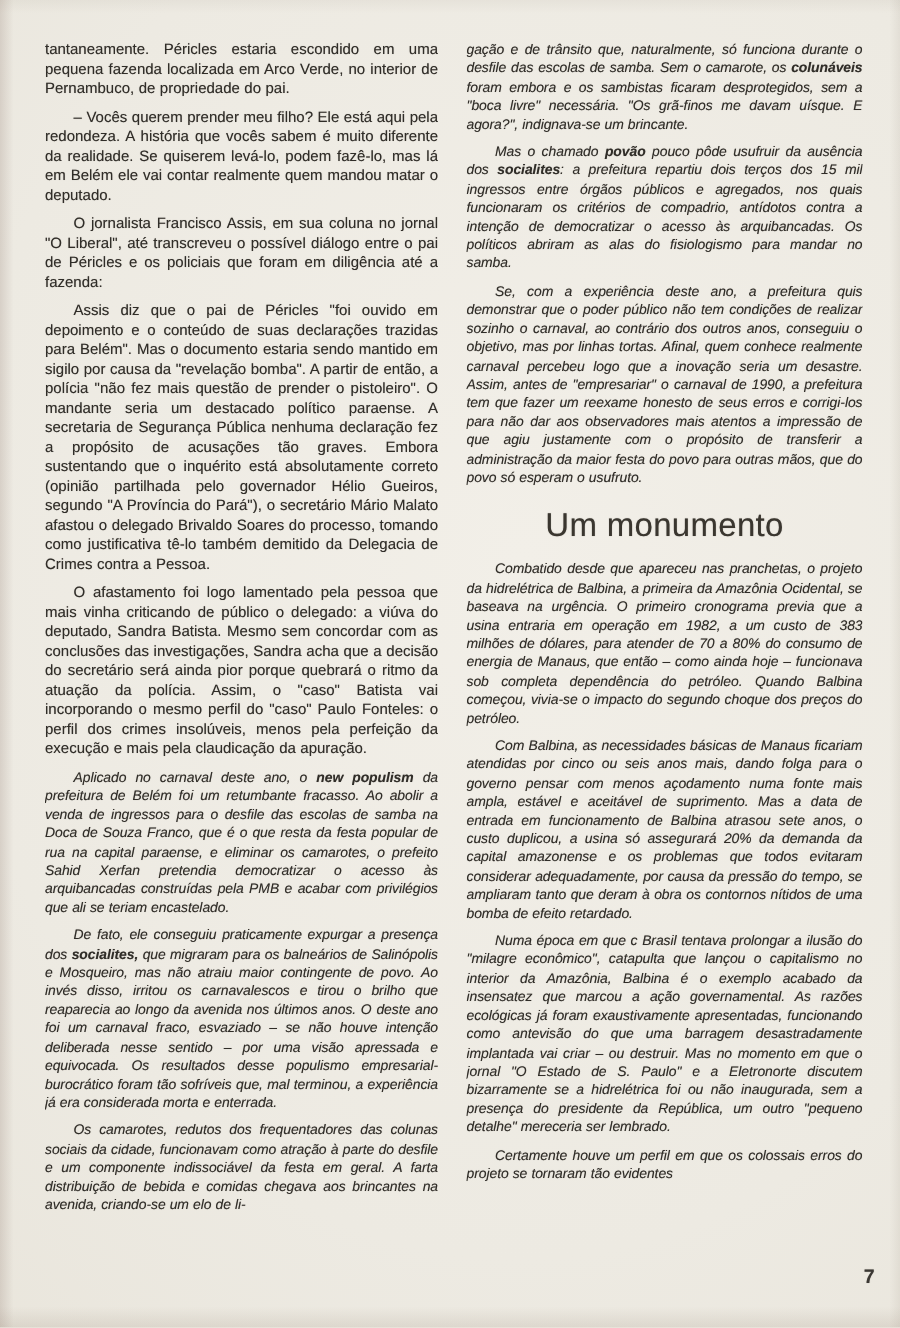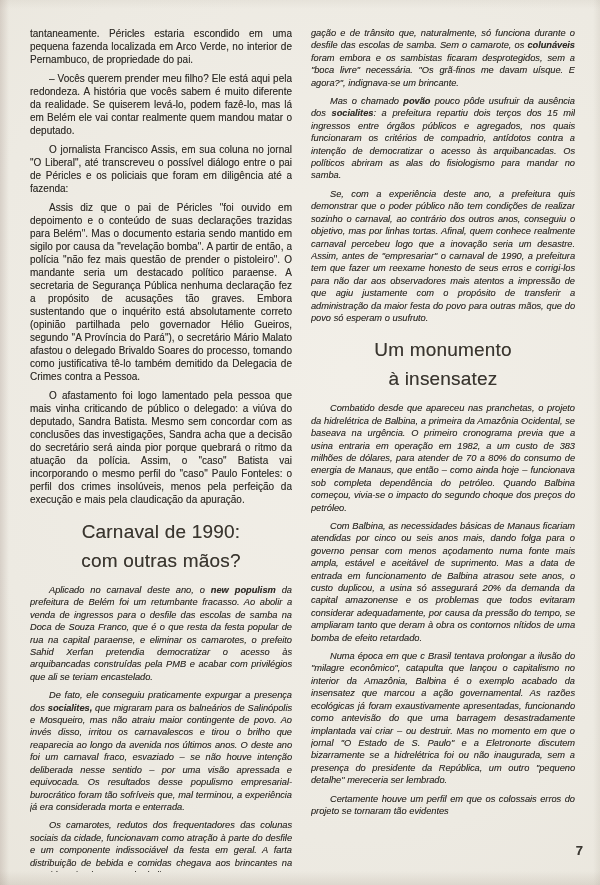--- a/index.html
+++ b/index.html
@@ -30,21 +30,21 @@
     text-align:justify; color:#302d28; margin:0 0 6px;
     text-indent:19px; word-spacing:0.2px;
     text-shadow:0 0 0.5px rgba(48,45,40,0.45);
   }
   .body-p.no-indent { text-indent:0; }
   .body-lg { font-size:10px;  line-height:13px; }
   .body-sm { font-size:9.3px; line-height:12.4px; letter-spacing:-0.05px;font-style:italic; }
   .bold { font-weight:700; }
 
   .headline {
-    font-weight:400; font-size:19px; line-height:29px;
+    font-weight:400; font-size:22px; line-height:29px;
     text-align:center; color:#3a362f; margin:11px 0 9px;
     letter-spacing:0.2px;
     text-shadow:0 0 0.6px rgba(58,54,47,0.5);
   }
   .headline .hl-line { display:block; }
 
   .page-number {
     position:absolute; right:17px; bottom:27px;
     font-size:13px; font-weight:700; color:#3b3833;
     text-shadow:0 0 0.5px rgba(59,56,51,0.5);
@@ -53,35 +53,30 @@
 </head>
 <body>
 
 <div class="page">
   <div class="column col-left" id="col-left">
       <p class="body-p body-lg no-indent"><span>tantaneamente. Péricles estaria escondido em uma pequena fazenda localizada em Arco Verde, no interior de Pernambuco, de propriedade do pai.</span></p>
       <p class="body-p body-lg"><span>– Vocês querem prender meu filho? Ele está aqui pela redondeza. A história que vocês sabem é muito diferente da realidade. Se quiserem levá-lo, podem fazê-lo, mas lá em Belém ele vai contar realmente quem mandou matar o deputado.</span></p>
       <p class="body-p body-lg"><span>O jornalista Francisco Assis, em sua coluna no jornal "O Liberal", até transcreveu o possível diálogo entre o pai de Péricles e os policiais que foram em diligência até a fazenda:</span></p>
       <p class="body-p body-lg"><span>Assis diz que o pai de Péricles "foi ouvido em depoimento e o conteúdo de suas declarações trazidas para Belém". Mas o documento estaria sendo mantido em sigilo por causa da "revelação bomba". A partir de então, a polícia "não fez mais questão de prender o pistoleiro". O mandante seria um destacado político paraense. A secretaria de Segurança Pública nenhuma declaração fez a propósito de acusações tão graves. Embora sustentando que o inquérito está absolutamente correto (opinião partilhada pelo governador Hélio Gueiros, segundo "A Província do Pará"), o secretário Mário Malato afastou o delegado Brivaldo Soares do processo, tomando como justificativa tê-lo também demitido da Delegacia de Crimes contra a Pessoa.</span></p>
       <p class="body-p body-lg"><span>O afastamento foi logo lamentado pela pessoa que mais vinha criticando de público o delegado: a viúva do deputado, Sandra Batista. Mesmo sem concordar com as conclusões das investigações, Sandra acha que a decisão do secretário será ainda pior porque quebrará o ritmo da atuação da polícia. Assim, o "caso" Batista vai incorporando o mesmo perfil do "caso" Paulo Fonteles: o perfil dos crimes insolúveis, menos pela perfeição da execução e mais pela claudicação da apuração.</span></p>
-      <h2 class="headline">
-        <span class="hl-line">Carnaval de 1990:</span>
-        <span class="hl-line">com outras mãos?</span>
-      </h2>
       <p class="body-p body-sm"><span>Aplicado no carnaval deste ano, o </span><span class="bold">new populism</span><span> da prefeitura de Belém foi um retumbante fracasso. Ao abolir a venda de ingressos para o desfile das escolas de samba na Doca de Souza Franco, que é o que resta da festa popular de rua na capital paraense, e eliminar os camarotes, o prefeito Sahid Xerfan pretendia democratizar o acesso às arquibancadas construídas pela PMB e acabar com privilégios que ali se teriam encastelado.</span></p>
       <p class="body-p body-sm"><span>De fato, ele conseguiu praticamente expurgar a presença dos </span><span class="bold">socialites,</span><span> que migraram para os balneários de Salinópolis e Mosqueiro, mas não atraiu maior contingente de povo. Ao invés disso, irritou os carnavalescos e tirou o brilho que reaparecia ao longo da avenida nos últimos anos. O deste ano foi um carnaval fraco, esvaziado – se não houve intenção deliberada nesse sentido – por uma visão apressada e equivocada. Os resultados desse populismo empresarial-burocrático foram tão sofríveis que, mal terminou, a experiência já era considerada morta e enterrada.</span></p>
       <p class="body-p body-sm"><span>Os camarotes, redutos dos frequentadores das colunas sociais da cidade, funcionavam como atração à parte do desfile e um componente indissociável da festa em geral. A farta distribuição de bebida e comidas chegava aos brincantes na avenida, criando-se um elo de li-</span></p>
     </div>
   <div class="column col-right" id="col-right">
       <p class="body-p body-sm no-indent"><span>gação e de trânsito que, naturalmente, só funciona durante o desfile das escolas de samba. Sem o camarote, os </span><span class="bold">colunáveis</span><span> foram embora e os sambistas ficaram desprotegidos, sem a "boca livre" necessária. "Os grã-finos me davam uísque. E agora?", indignava-se um brincante.</span></p>
       <p class="body-p body-sm"><span>Mas o chamado </span><span class="bold">povão</span><span> pouco pôde usufruir da ausência dos </span><span class="bold">socialites</span><span>: a prefeitura repartiu dois terços dos 15 mil ingressos entre órgãos públicos e agregados, nos quais funcionaram os critérios de compadrio, antídotos contra a intenção de democratizar o acesso às arquibancadas. Os políticos abriram as alas do fisiologismo para mandar no samba.</span></p>
       <p class="body-p body-sm"><span>Se, com a experiência deste ano, a prefeitura quis demonstrar que o poder público não tem condições de realizar sozinho o carnaval, ao contrário dos outros anos, conseguiu o objetivo, mas por linhas tortas. Afinal, quem conhece realmente carnaval percebeu logo que a inovação seria um desastre. Assim, antes de "empresariar" o carnaval de 1990, a prefeitura tem que fazer um reexame honesto de seus erros e corrigi-los para não dar aos observadores mais atentos a impressão de que agiu justamente com o propósito de transferir a administração da maior festa do povo para outras mãos, que do povo só esperam o usufruto.</span></p>
       <h2 class="headline">
         <span class="hl-line">Um monumento</span>
-        <span class="hl-line">à insensatez</span>
       </h2>
       <p class="body-p body-sm"><span>Combatido desde que apareceu nas pranchetas, o projeto da hidrelétrica de Balbina, a primeira da Amazônia Ocidental, se baseava na urgência. O primeiro cronograma previa que a usina entraria em operação em 1982, a um custo de 383 milhões de dólares, para atender de 70 a 80% do consumo de energia de Manaus, que então – como ainda hoje – funcionava sob completa dependência do petróleo. Quando Balbina começou, vivia-se o impacto do segundo choque dos preços do petróleo.</span></p>
       <p class="body-p body-sm"><span>Com Balbina, as necessidades básicas de Manaus ficariam atendidas por cinco ou seis anos mais, dando folga para o governo pensar com menos açodamento numa fonte mais ampla, estável e aceitável de suprimento. Mas a data de entrada em funcionamento de Balbina atrasou sete anos, o custo duplicou, a usina só assegurará 20% da demanda da capital amazonense e os problemas que todos evitaram considerar adequadamente, por causa da pressão do tempo, se ampliaram tanto que deram à obra os contornos nítidos de uma bomba de efeito retardado.</span></p>
       <p class="body-p body-sm"><span>Numa época em que c Brasil tentava prolongar a ilusão do "milagre econômico", catapulta que lançou o capitalismo no interior da Amazônia, Balbina é o exemplo acabado da insensatez que marcou a ação governamental. As razões ecológicas já foram exaustivamente apresentadas, funcionando como antevisão do que uma barragem desastradamente implantada vai criar – ou destruir. Mas no momento em que o jornal "O Estado de S. Paulo" e a Eletronorte discutem bizarramente se a hidrelétrica foi ou não inaugurada, sem a presença do presidente da República, um outro "pequeno detalhe" mereceria ser lembrado.</span></p>
       <p class="body-p body-sm"><span>Certamente houve um perfil em que os colossais erros do projeto se tornaram tão evidentes</span></p>
     </div>
   <div class="page-number">7</div>
 </div>
 
 </body></html>

